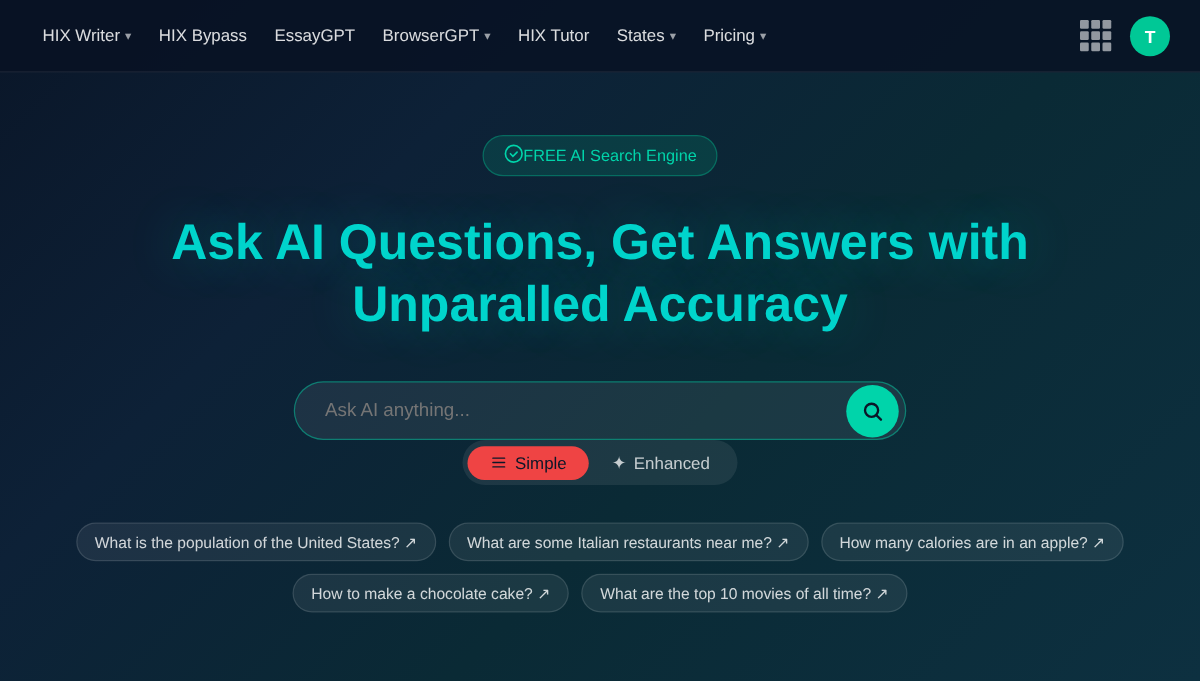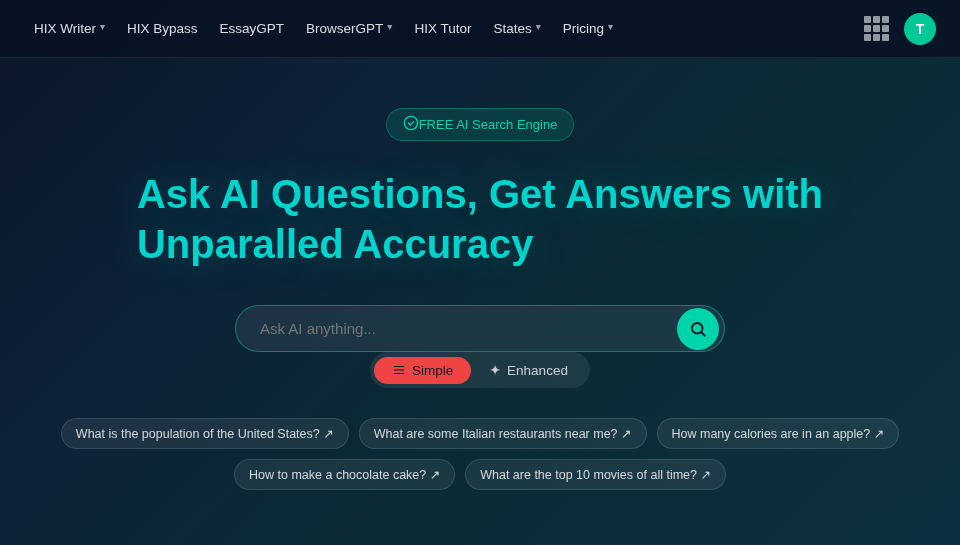--- a/index.html
+++ b/index.html
@@ -49,20 +49,21 @@
       color: #00d4aa;
     }
     .nav-items {
       display: flex;
       align-items: center;
       gap: 2px;
       flex: 1;
     }
     .nav-item {
       display: flex;
+      align-items: center;
       gap: 4px;
       padding: 6px 10px;
       border-radius: 6px;
       cursor: pointer;
       font-size: 13.5px;
       color: rgba(255,255,255,0.85);
       white-space: nowrap;
       transition: background 0.2s;
     }
     .nav-item .chevron {
@@ -114,20 +115,21 @@
       border-radius: 20px;
       padding: 6px 16px;
       font-size: 13px;
       color: #00d4aa;
       margin-bottom: 28px;
     }
     .badge-icon {
       font-size: 14px;
     }
     .hero-title {
+      text-align: center;
       font-size: 40px;
       font-weight: 700;
       line-height: 1.25;
       margin-bottom: 36px;
       color: #00d4cc;
       text-shadow: 0 0 40px rgba(0, 212, 200, 0.3);
     }
 
     
     .search-container {

